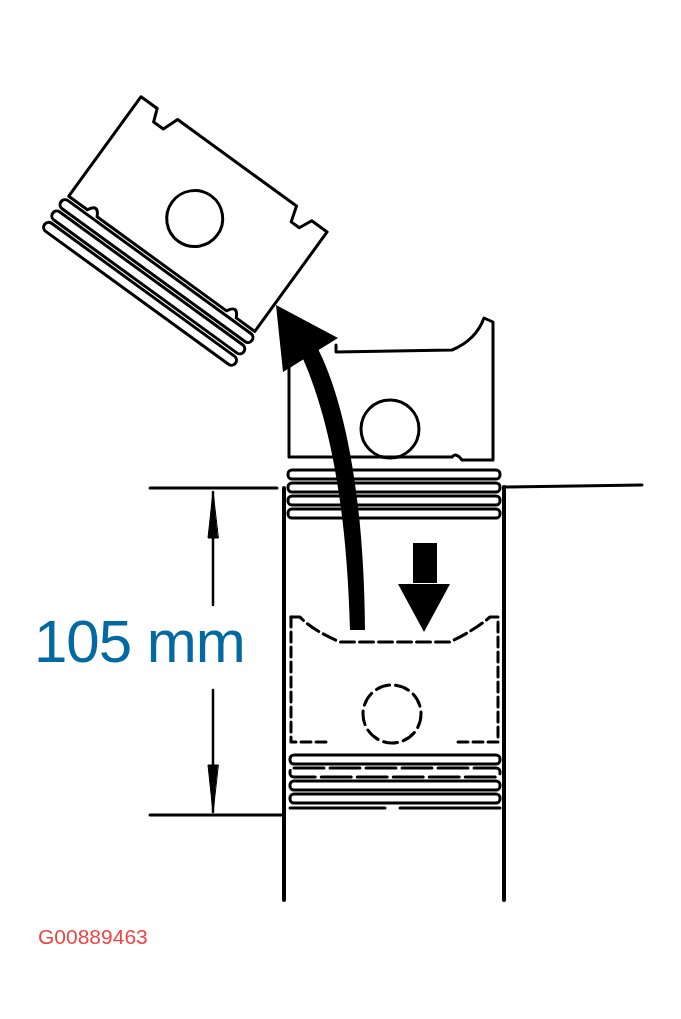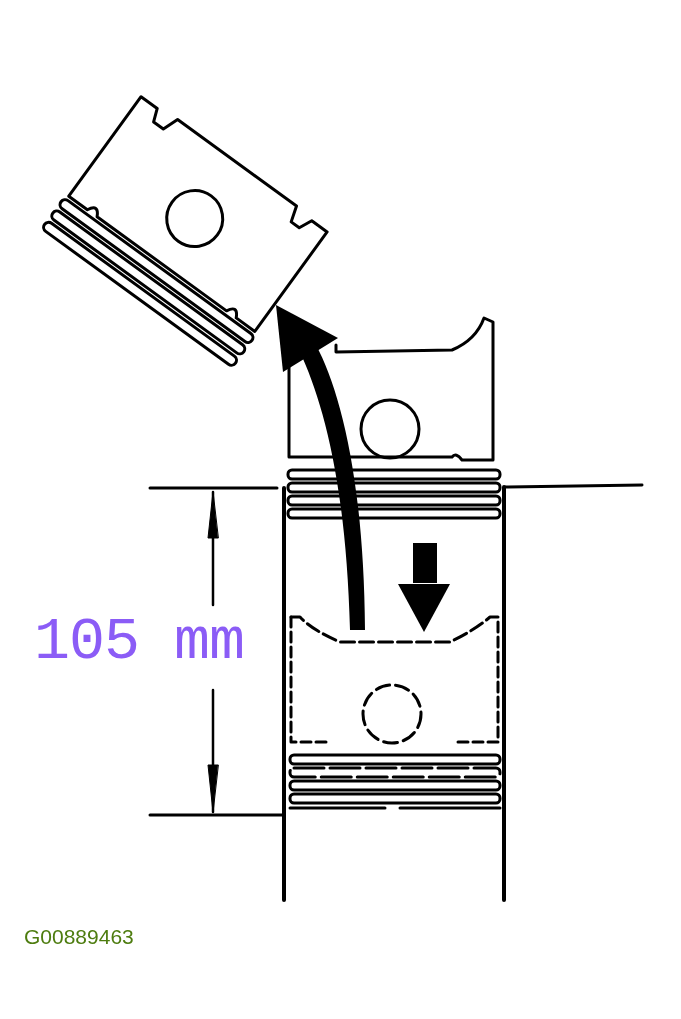--- a/index.html
+++ b/index.html
@@ -1,19 +1,19 @@
 <!DOCTYPE html>
 <html><head>
 <meta charset="utf-8">
 <style>
   html, body { margin: 0; padding: 0; background: #ffffff; }
   body { width: 681px; height: 1019px; position: relative; overflow: hidden; font-family: "Liberation Sans", sans-serif; }
   #drawing { position: absolute; left: 0; top: 0; width: 681px; height: 1019px; }
-  .dim-label { position: absolute; left: 34px; top: 612px; font-size: 60px; color: #8b5cf6; letter-spacing: -1px; line-height: 1; font-family: Liberation Mono, monospace; }
-  .fig-id { position: absolute; left: 24px; top: 925px; font-size: 21px; color: #4d7c0f; font-family: "Liberation Sans", sans-serif; }
+  .dim-label { position: absolute; left: 34px; top: 612px; font-size: 60px; color: #0369a1; letter-spacing: -1px; line-height: 1; font-family: Liberation Sans, sans-serif; }
+  .fig-id { position: absolute; left: 38px; top: 925px; font-size: 21px; color: #ef4444; font-family: "Liberation Sans", sans-serif; }
 </style>
 </head>
 <body>
 
 <svg id="drawing" viewBox="0 0 681 1019" xmlns="http://www.w3.org/2000/svg">
   <g fill="none" stroke="#000" stroke-width="3" stroke-linejoin="round" stroke-linecap="round">
 
     <g>
       <line x1="150" y1="488" x2="277" y2="488"></line>
       <line x1="505" y1="487" x2="642" y2="485"></line>

